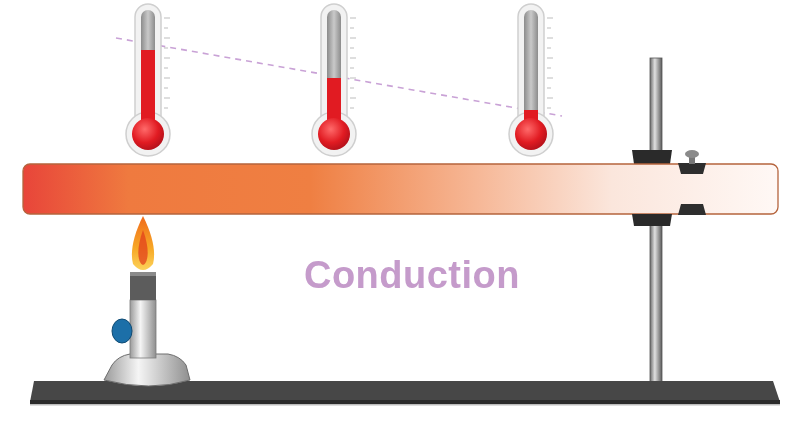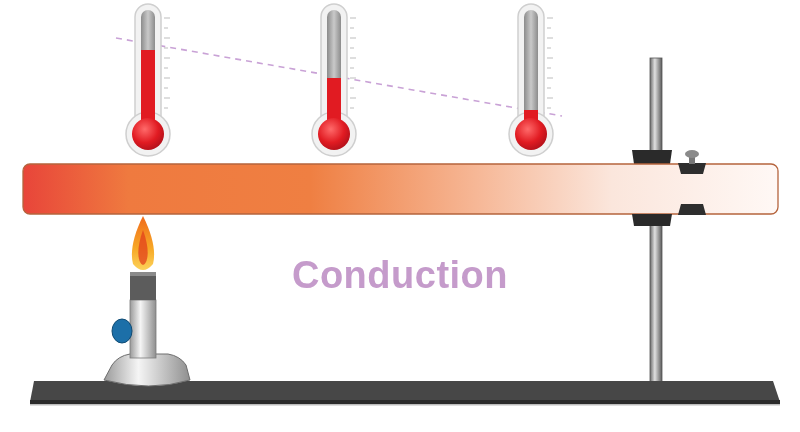--- a/index.html
+++ b/index.html
@@ -1,19 +1,19 @@
 <!DOCTYPE html>
 <html><head>
 <meta charset="utf-8">
 <style>
   html, body { margin: 0; padding: 0; background: #ffffff; }
   body { width: 800px; height: 432px; position: relative; overflow: hidden; font-family: "Liberation Sans", sans-serif; }
   .layer { position: absolute; left: 0; top: 0; width: 800px; height: 432px; }
   .label {
-    position: absolute; left: 280px; top: 254px; width: 240px; text-align: center;
+    position: absolute; left: 280px; top: 254px; width: 240px; text-align: right;
     font-family: "Liberation Sans", sans-serif; font-weight: bold; font-size: 38px;
     color: #c59bcb; letter-spacing: 0.5px;
   }
 </style>
 </head>
 <body>
 
 <svg class="layer" width="800" height="432" viewBox="0 0 800 432" xmlns="http://www.w3.org/2000/svg">
   <defs>
     <linearGradient id="rodGrad" x1="0" x2="1" y1="0" y2="0">

